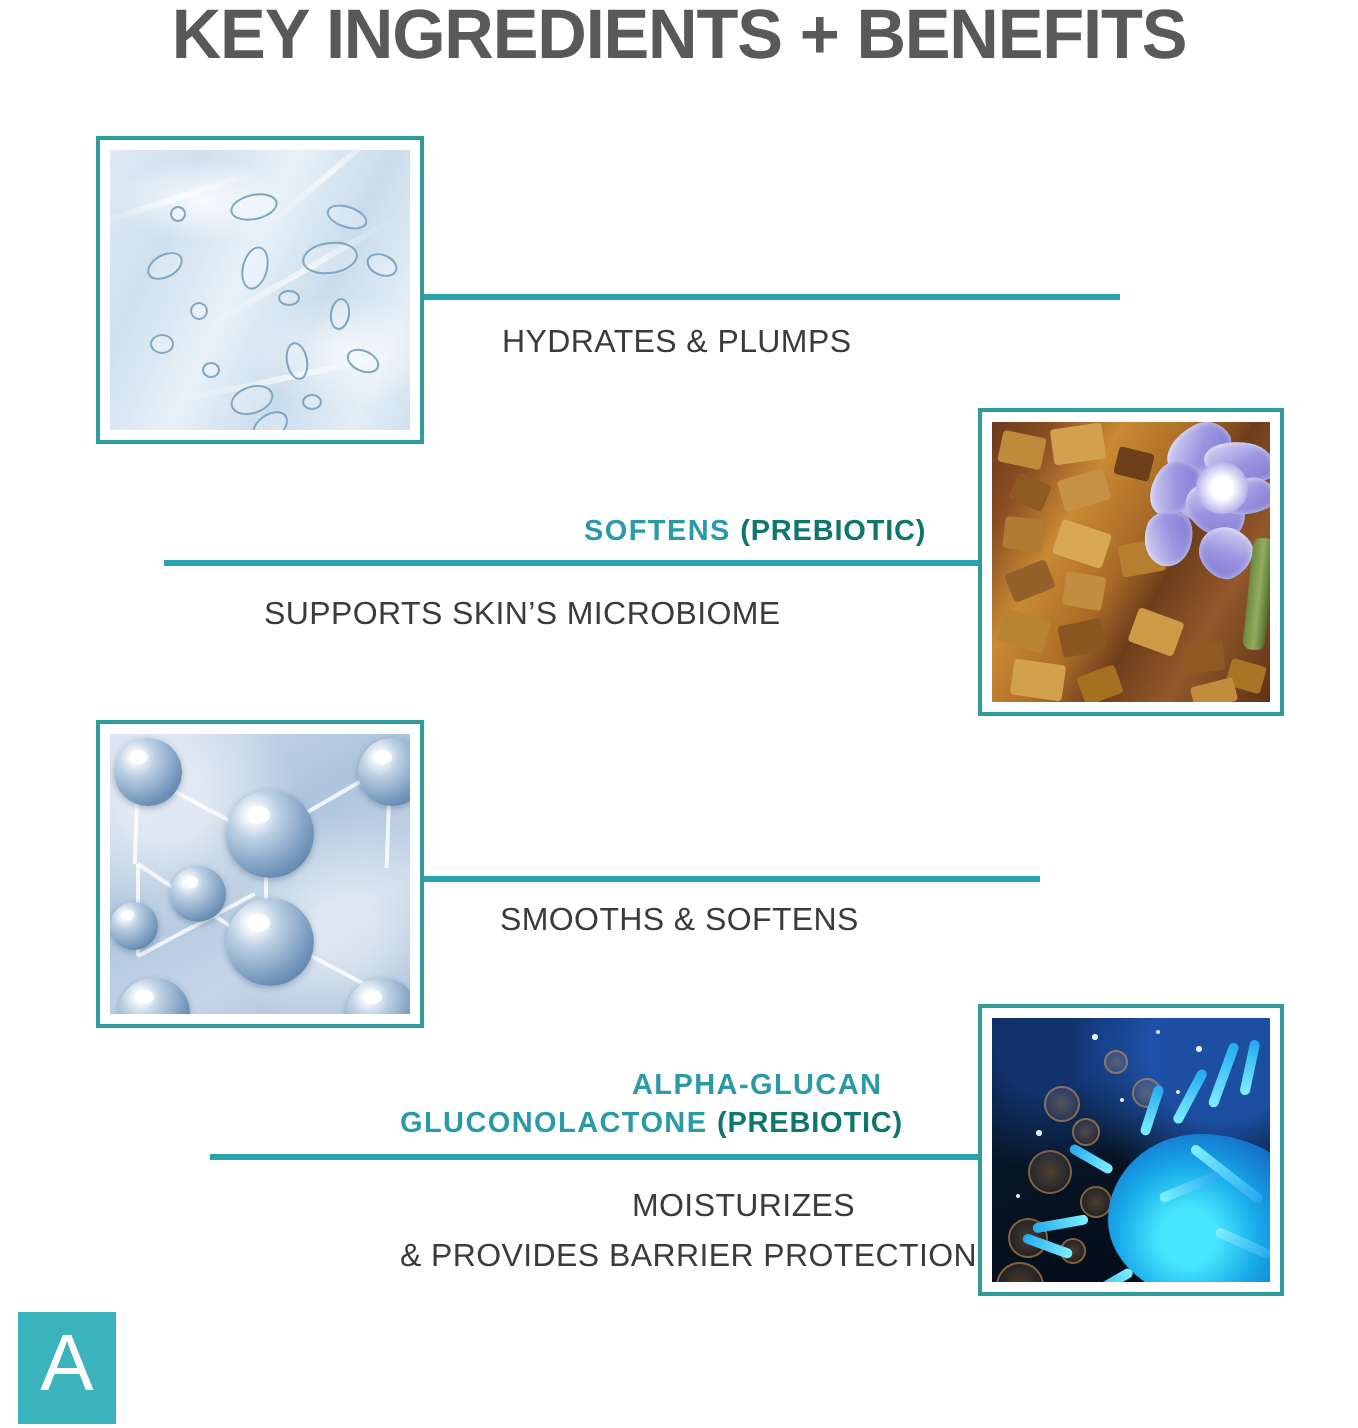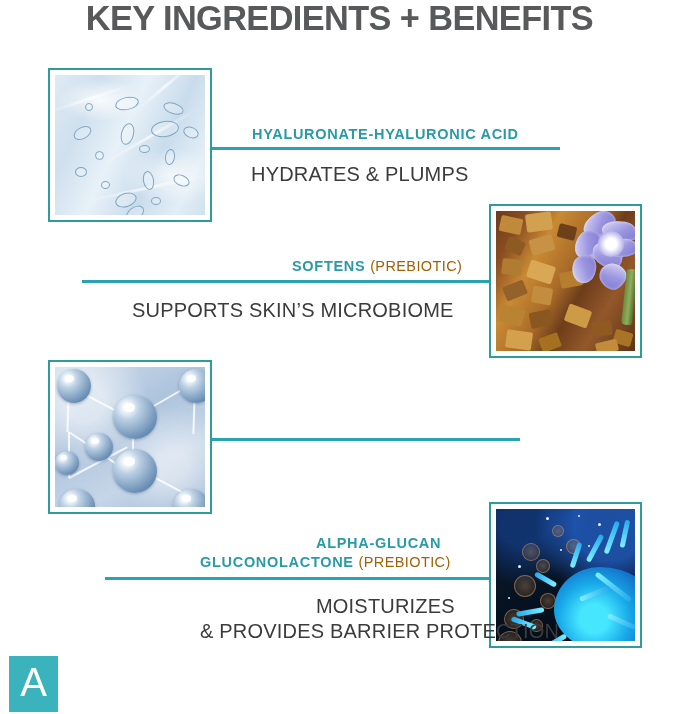--- a/index.html
+++ b/index.html
@@ -87,24 +87,24 @@
 
   
   .ing{
     position:absolute;
     font-size:14.5px;
     font-weight:bold;
     letter-spacing:0.7px;
     color:#2a9aa6;
     white-space:nowrap;
   }
-  .ing .light{font-weight:normal;letter-spacing:0.4px;color:#a16207;}
+  .ing .light{font-weight:bold;letter-spacing:0.4px;color:#0f766e;}
   .ben{
     position:absolute;
-    font-size:20px;
+    font-size:16px;
     color:#3b3b3d;
     letter-spacing:0.2px;
     white-space:nowrap;
   }
 
   
   .badge{
     position:absolute;left:9px;top:656px;width:49px;height:56px;
     background:#3bb3bd;
     color:#ffffff;
@@ -144,23 +144,20 @@
       <div class="bub" style="left:88px;top:96px;width:9px;height:17px;transform:rotate(-10deg);"></div>
       <div class="bub" style="left:46px;top:106px;width:7px;height:6px;"></div>
       <div class="bub" style="left:118px;top:100px;width:15px;height:9px;transform:rotate(24deg);"></div>
       <div class="bub" style="left:60px;top:118px;width:20px;height:12px;transform:rotate(-18deg);"></div>
       <div class="bub" style="left:96px;top:122px;width:8px;height:6px;"></div>
       <div class="bub" style="left:70px;top:132px;width:18px;height:11px;transform:rotate(-36deg);"></div>
       <div class="bub" style="left:30px;top:28px;width:6px;height:6px;"></div>
     </div>
   </div>
   <div class="hline" style="left:212px;top:147px;width:348px;"></div>
-  <div class="ing" style="left:252px;top:126px;">
-    <span>HYALURONATE-HYALURONIC ACID</span>
-  </div>
   <div class="ben" style="left:251px;top:163px;">
     <span>HYDRATES &amp; PLUMPS</span>
   </div>
 
   <div class="frame" style="left:489px;top:204px;width:153px;height:154px;">
     <div class="pic pic-inulin">
       <div class="grit" style="left:4px;top:6px;width:22px;height:16px;background:#c08a3a;transform:rotate(12deg);"></div>
       <div class="grit" style="left:30px;top:2px;width:26px;height:18px;background:#d2a150;transform:rotate(-8deg);"></div>
       <div class="grit" style="left:10px;top:28px;width:18px;height:14px;background:#8d5a22;transform:rotate(24deg);"></div>
       <div class="grit" style="left:34px;top:26px;width:24px;height:16px;background:#c79245;transform:rotate(-16deg);"></div>
@@ -214,20 +211,23 @@
       <div class="atom" style="left:58px;top:82px;width:44px;height:44px;"></div>
       <div class="atom" style="left:2px;top:2px;width:34px;height:34px;"></div>
       <div class="atom" style="left:124px;top:2px;width:34px;height:34px;"></div>
       <div class="atom" style="left:30px;top:66px;width:28px;height:28px;"></div>
       <div class="atom" style="left:0px;top:84px;width:24px;height:24px;"></div>
       <div class="atom" style="left:4px;top:122px;width:36px;height:34px;"></div>
       <div class="atom" style="left:118px;top:122px;width:36px;height:34px;"></div>
     </div>
   </div>
   <div class="hline" style="left:212px;top:438px;width:308px;"></div>
+  <div class="ben" style="left:250px;top:452px;">
+    <span>SMOOTHS &amp; SOFTENS</span>
+  </div>
 
   <div class="frame" style="left:489px;top:502px;width:153px;height:146px;">
     <div class="pic pic-micro">
       <div class="bokeh" style="left:26px;top:34px;width:16px;height:16px;"></div>
       <div class="bokeh" style="left:40px;top:50px;width:12px;height:12px;"></div>
       <div class="bokeh" style="left:18px;top:66px;width:20px;height:20px;"></div>
       <div class="bokeh" style="left:44px;top:84px;width:14px;height:14px;"></div>
       <div class="bokeh" style="left:8px;top:100px;width:18px;height:18px;"></div>
       <div class="bokeh" style="left:34px;top:110px;width:11px;height:11px;"></div>
       <div class="bokeh" style="left:2px;top:122px;width:22px;height:22px;"></div>

